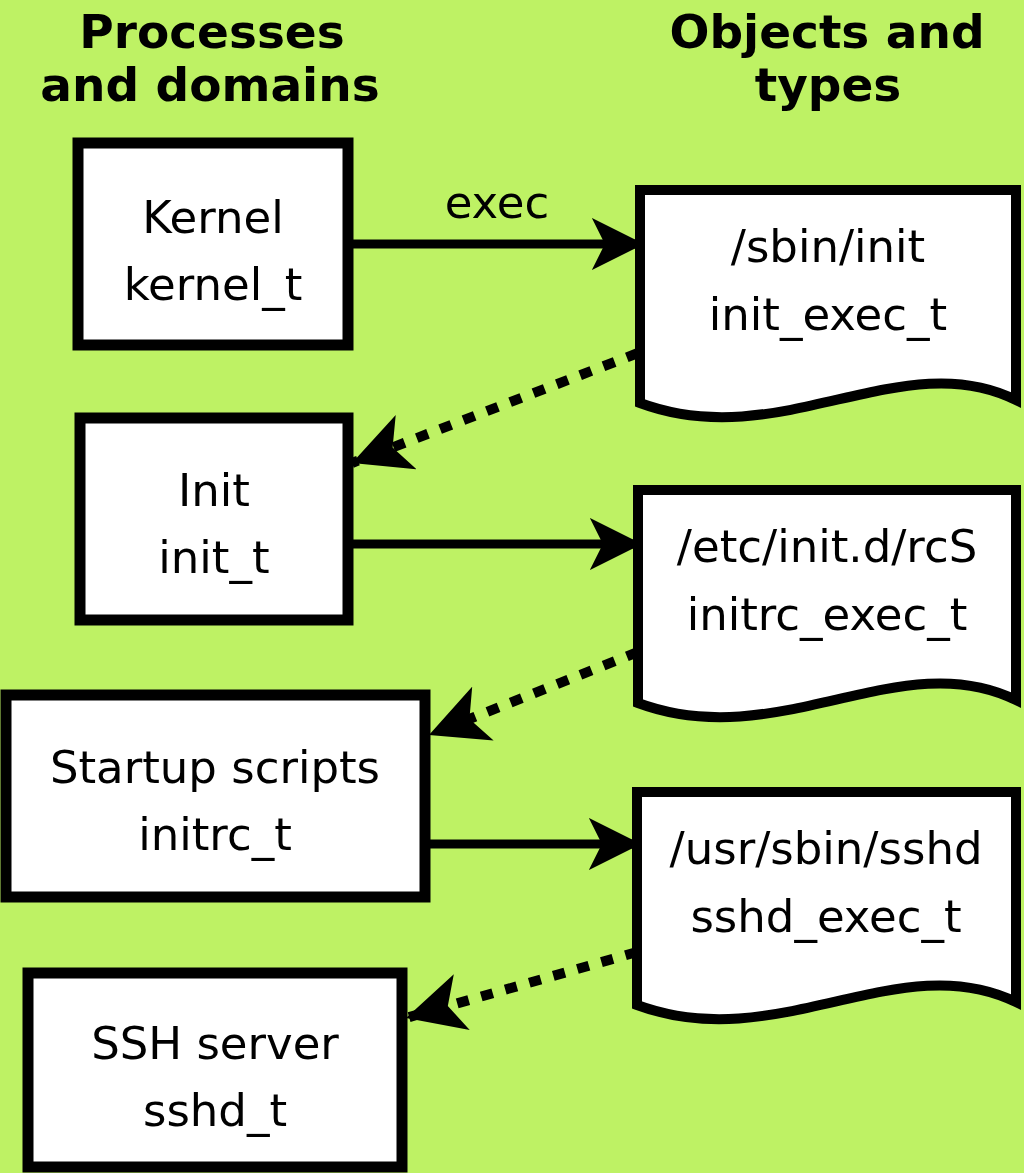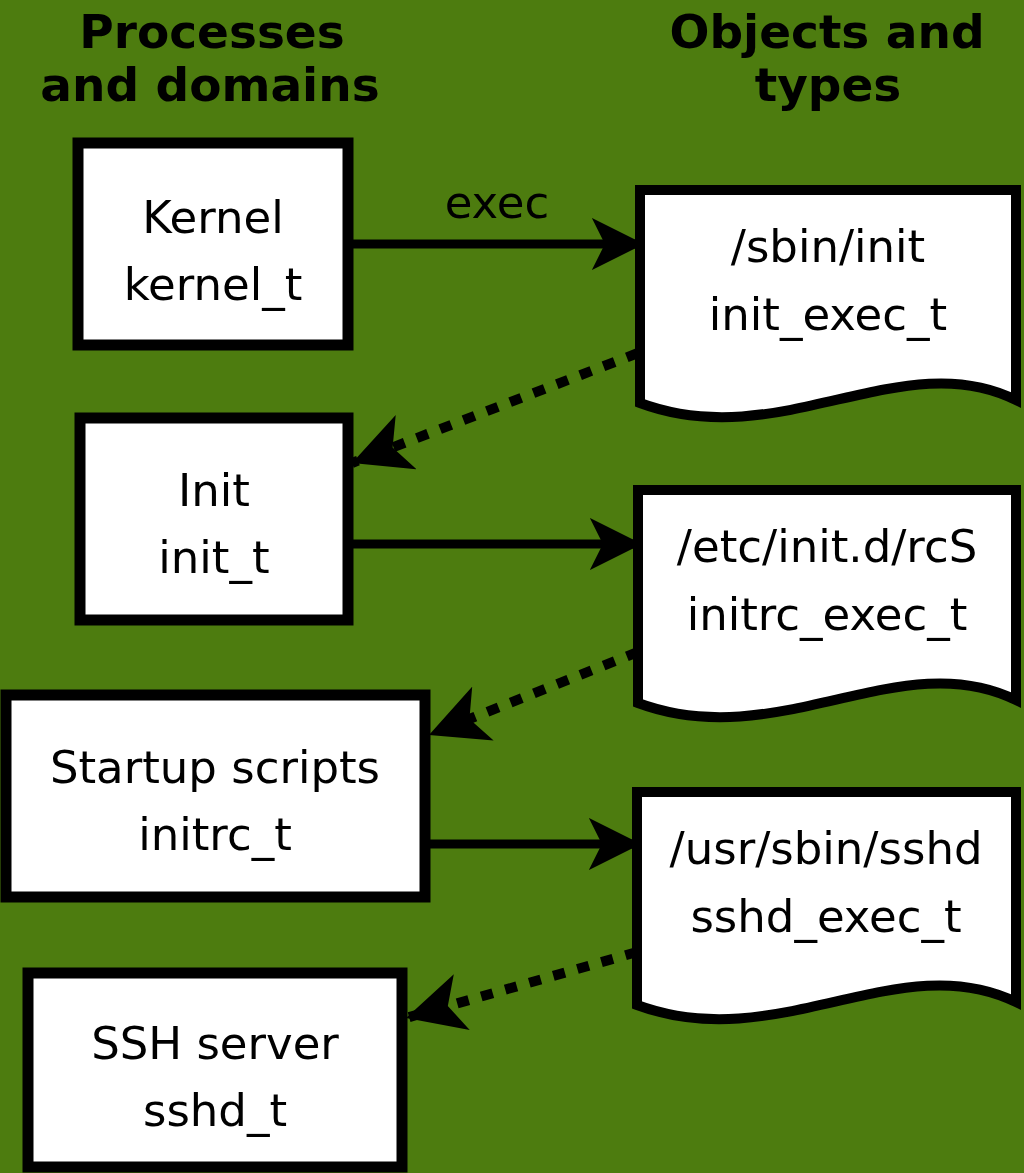--- a/index.html
+++ b/index.html
@@ -4,21 +4,21 @@
 <style>
   html, body {
     margin: 0;
     padding: 0;
     background: #ffffff;
   }
   .diagram-wrap {
     position: relative;
     width: 1024px;
     height: 1173px;
-    background: #4d7c0f;
+    background: #bef264;
     overflow: hidden;
   }
   svg {
     display: block;
   }
   .node-shape {
     fill: #ffffff;
     stroke: #000000;
     stroke-width: 11px;
   }

